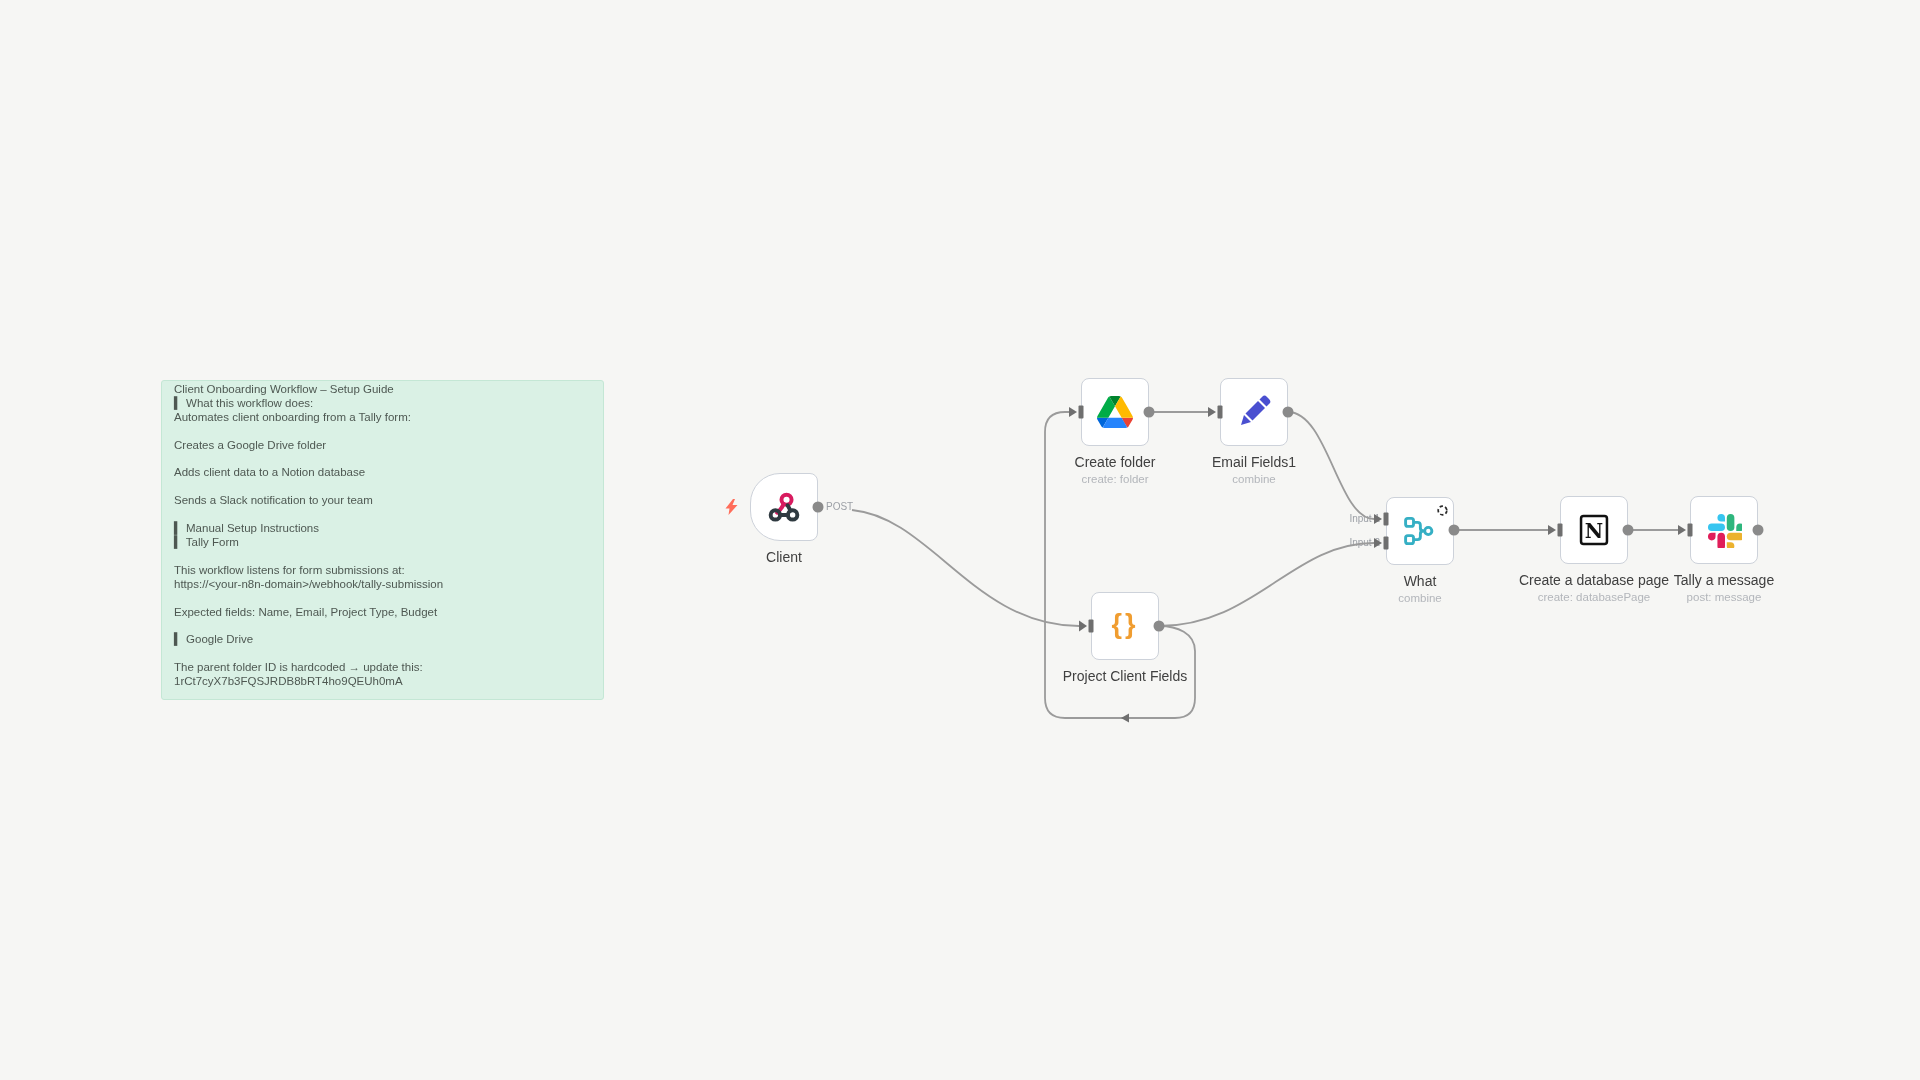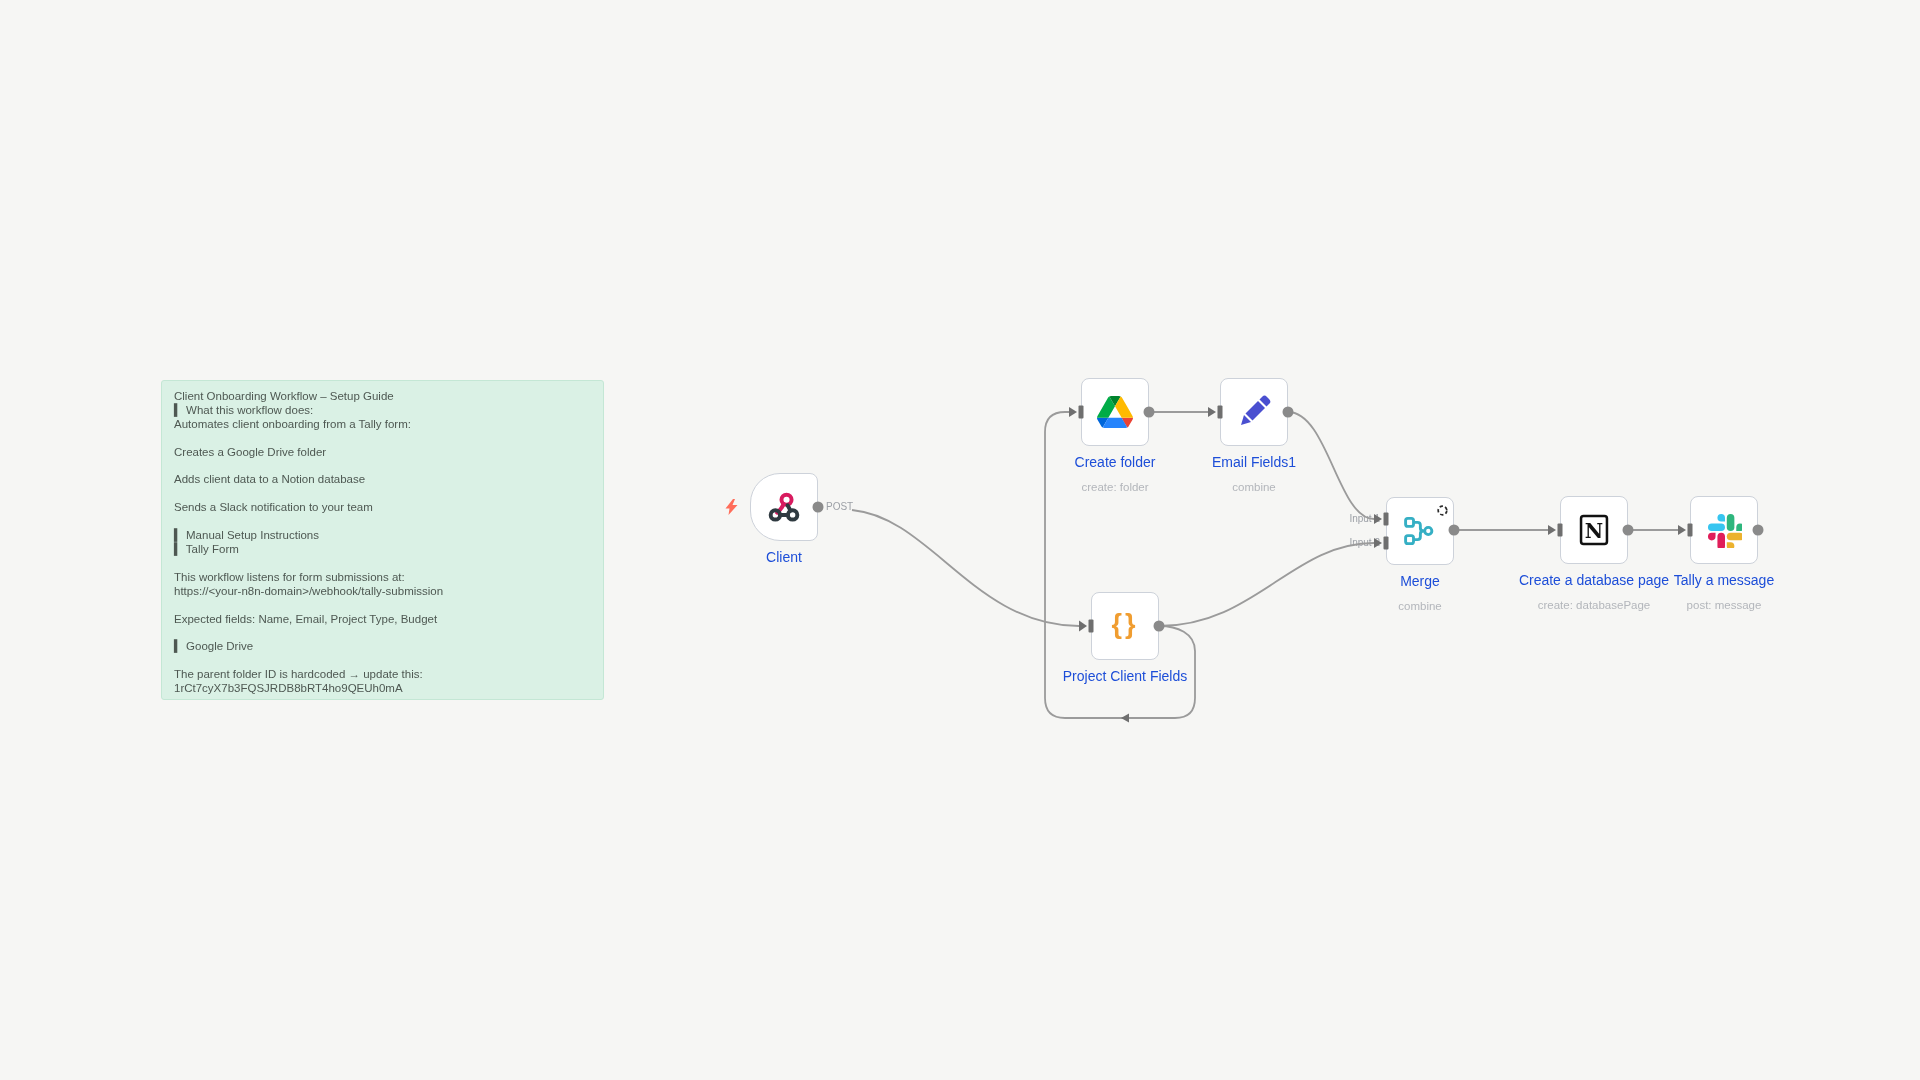--- a/index.html
+++ b/index.html
@@ -13,45 +13,45 @@
 
   
   .sticky-note{
     position:absolute;left:161px;top:380px;width:443px;height:320px;
     background:#daf1e5;border:1px solid #c4e7d5;border-radius:3px;
     box-sizing:border-box;
   }
   .sticky-text{
     white-space:pre-line;
     font-size:11.5px;line-height:13.9px;color:#4e5852;
-    padding:9px 12px;
+    padding:2px 12px;
   }
 
   
   svg.wires{position:absolute;left:0;top:0;z-index:4;pointer-events:none;}
   .wire{fill:none;stroke:#9b9b9b;stroke-width:1.8px;}
   .arrow{fill:#6f6f6f;}
   .inbar{fill:#6f6f6f;}
   .outdot{fill:#8a8a8a;}
 
   
   .node{position:absolute;width:68px;height:68px;z-index:3;}
   .node .box{
     position:absolute;inset:0;background:#ffffff;
     border:1px solid #cdd2da;border-radius:8px;
     display:flex;align-items:center;justify-content:center;
     box-sizing:border-box;
   }
   .node.trigger .box{border-radius:30px 8px 8px 30px;}
   .nlabel{
     position:absolute;top:76px;left:50%;transform:translateX(-50%);
-    white-space:nowrap;font-size:14px;color:#1d4ed8;text-align:left;
+    white-space:nowrap;font-size:14px;color:#404040;text-align:left;
   }
   .nsub{
-    position:absolute;top:103px;left:50%;transform:translateX(-50%);
+    position:absolute;top:95px;left:50%;transform:translateX(-50%);
     white-space:nowrap;font-size:11.5px;color:#b3b6bb;text-align:center;
   }
   .icon{width:36px;height:36px;display:block;}
   .braces{
     font-size:27px;font-weight:600;color:#f09d30;letter-spacing:3px;
     line-height:1;transform:translateY(-2px);
   }
   .bolt{position:absolute;left:-25px;top:26px;width:13px;height:16px;}
   .port-label{
     position:absolute;font-size:10px;color:#9da1a7;white-space:nowrap;z-index:5;
@@ -210,21 +210,21 @@
         </g>
       </svg>
     </div>
     <div class="sync-badge">
       <svg width="11" height="11" viewBox="0 0 11 11">
           <circle cx="5.5" cy="5.5" r="4.3" fill="none" stroke="#2b2b2b" stroke-width="1.7" stroke-dasharray="3.4 2.2"></circle>
         </svg>
     </div>
     <div class="port-label in1-label">Input 1</div>
     <div class="port-label in2-label">Input 2</div>
-    <div class="nlabel">Merge</div>
+    <div class="nlabel">What</div>
     <div class="nsub">combine</div>
   </div>
 
   <div class="node n-notion">
     <div class="box">
       <svg class="icon" viewBox="0 0 100 100">
         <rect x="14" y="11" width="72" height="78" rx="7" fill="#ffffff" stroke="#111111" stroke-width="7"></rect>
         <text x="50" y="73" font-family="DejaVu Serif, serif" font-size="56" font-weight="bold" text-anchor="middle" fill="#111111">N</text>
       </svg>
     </div>

